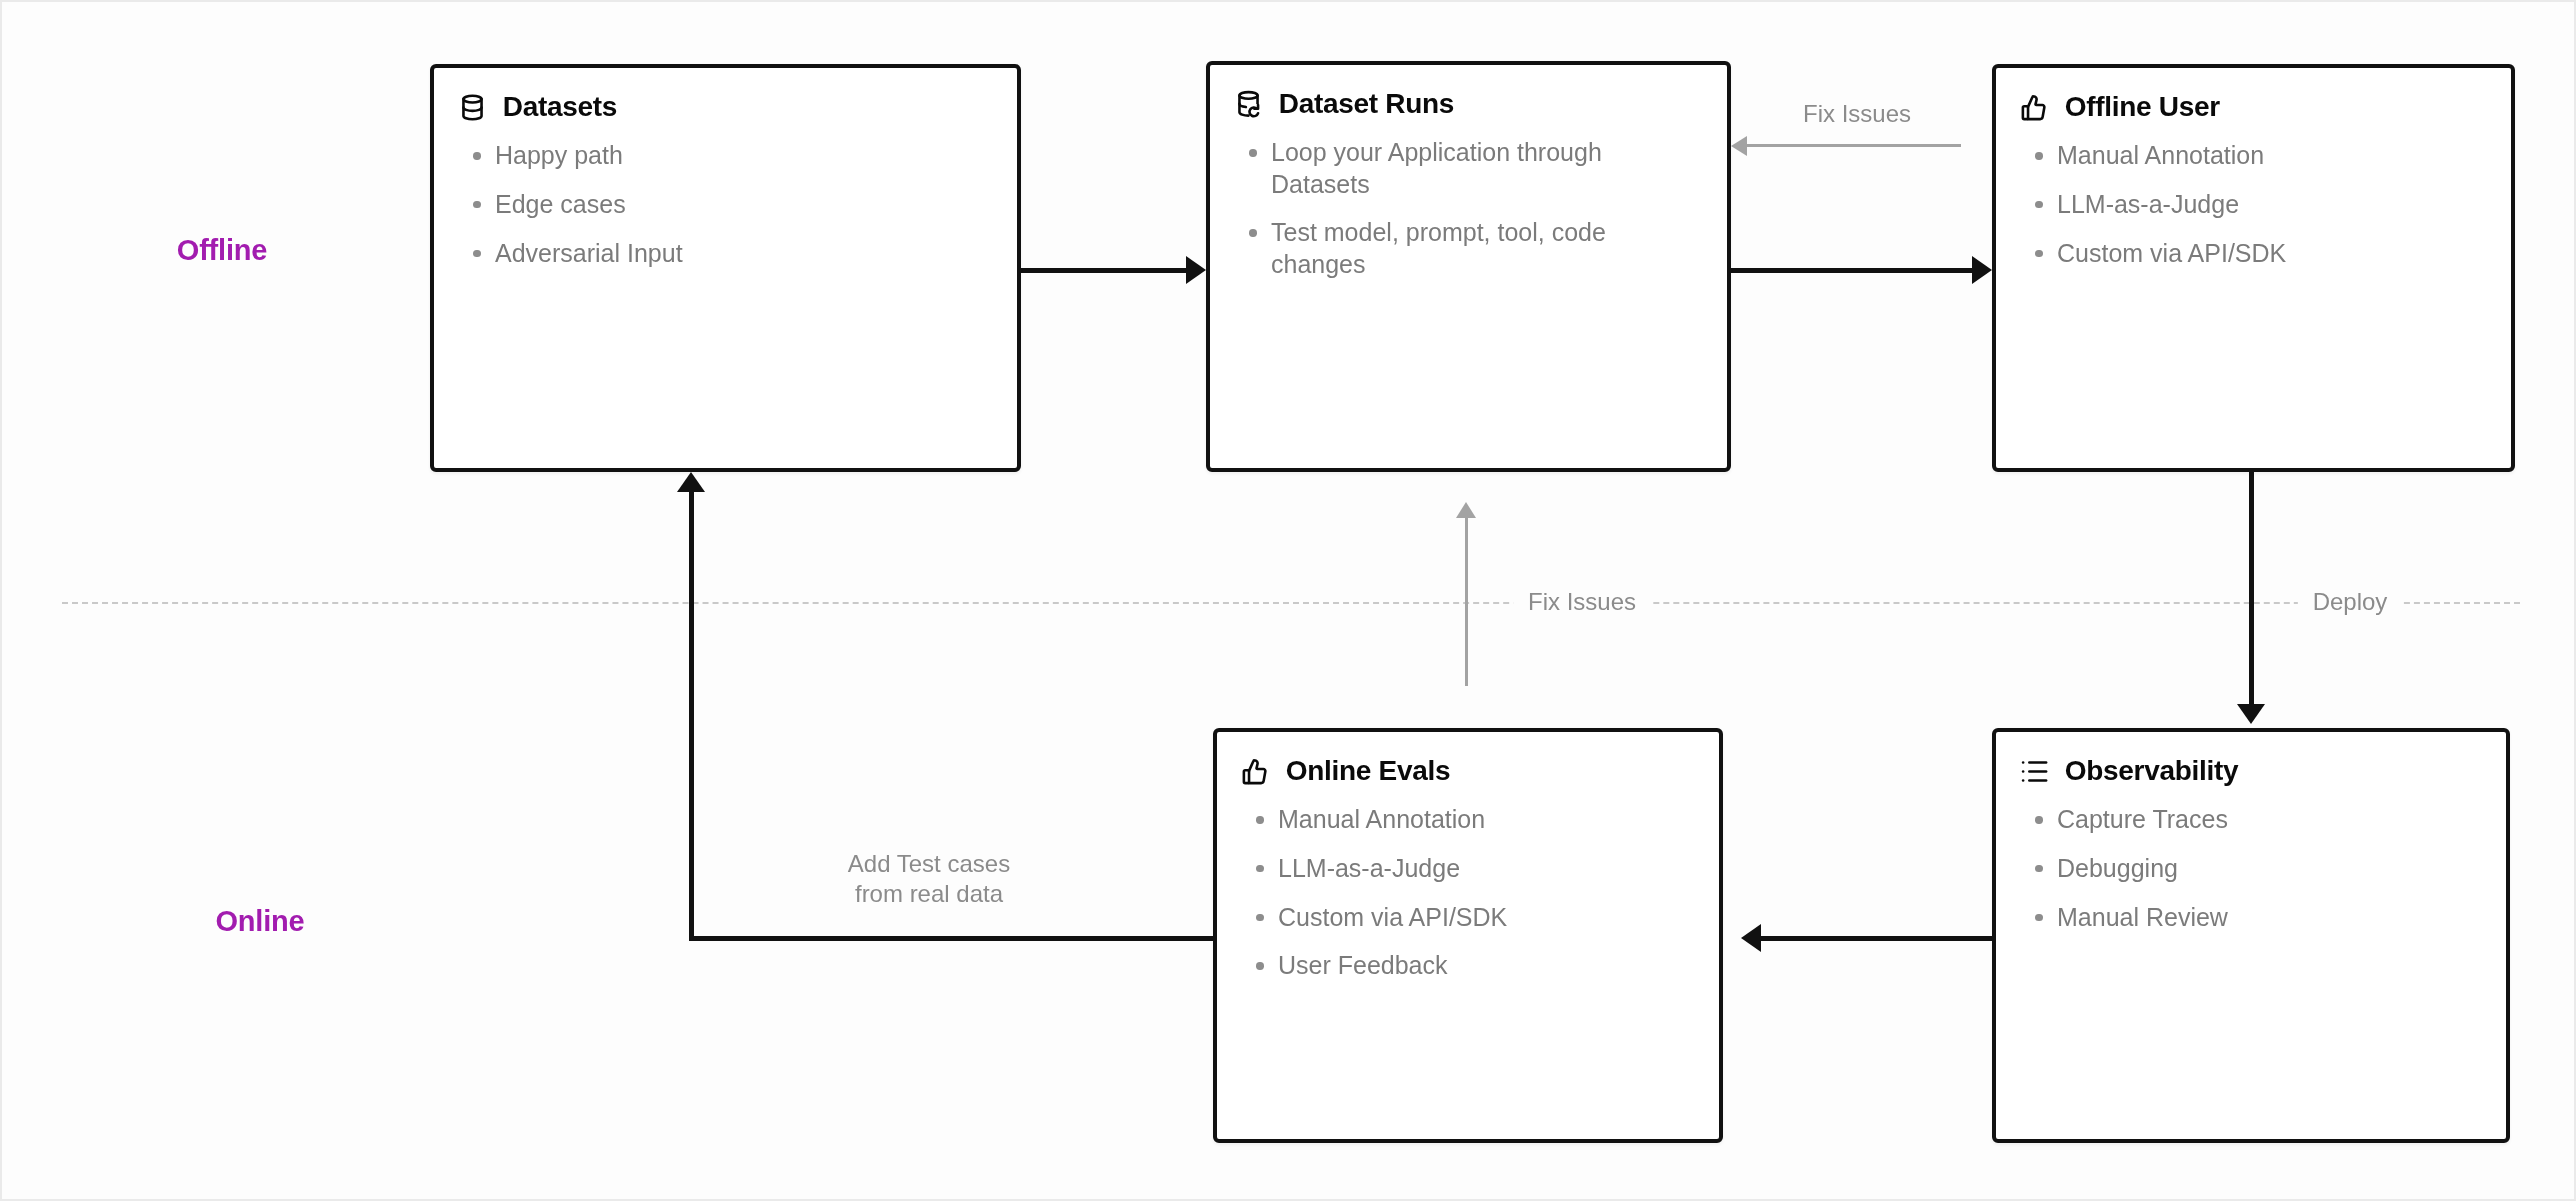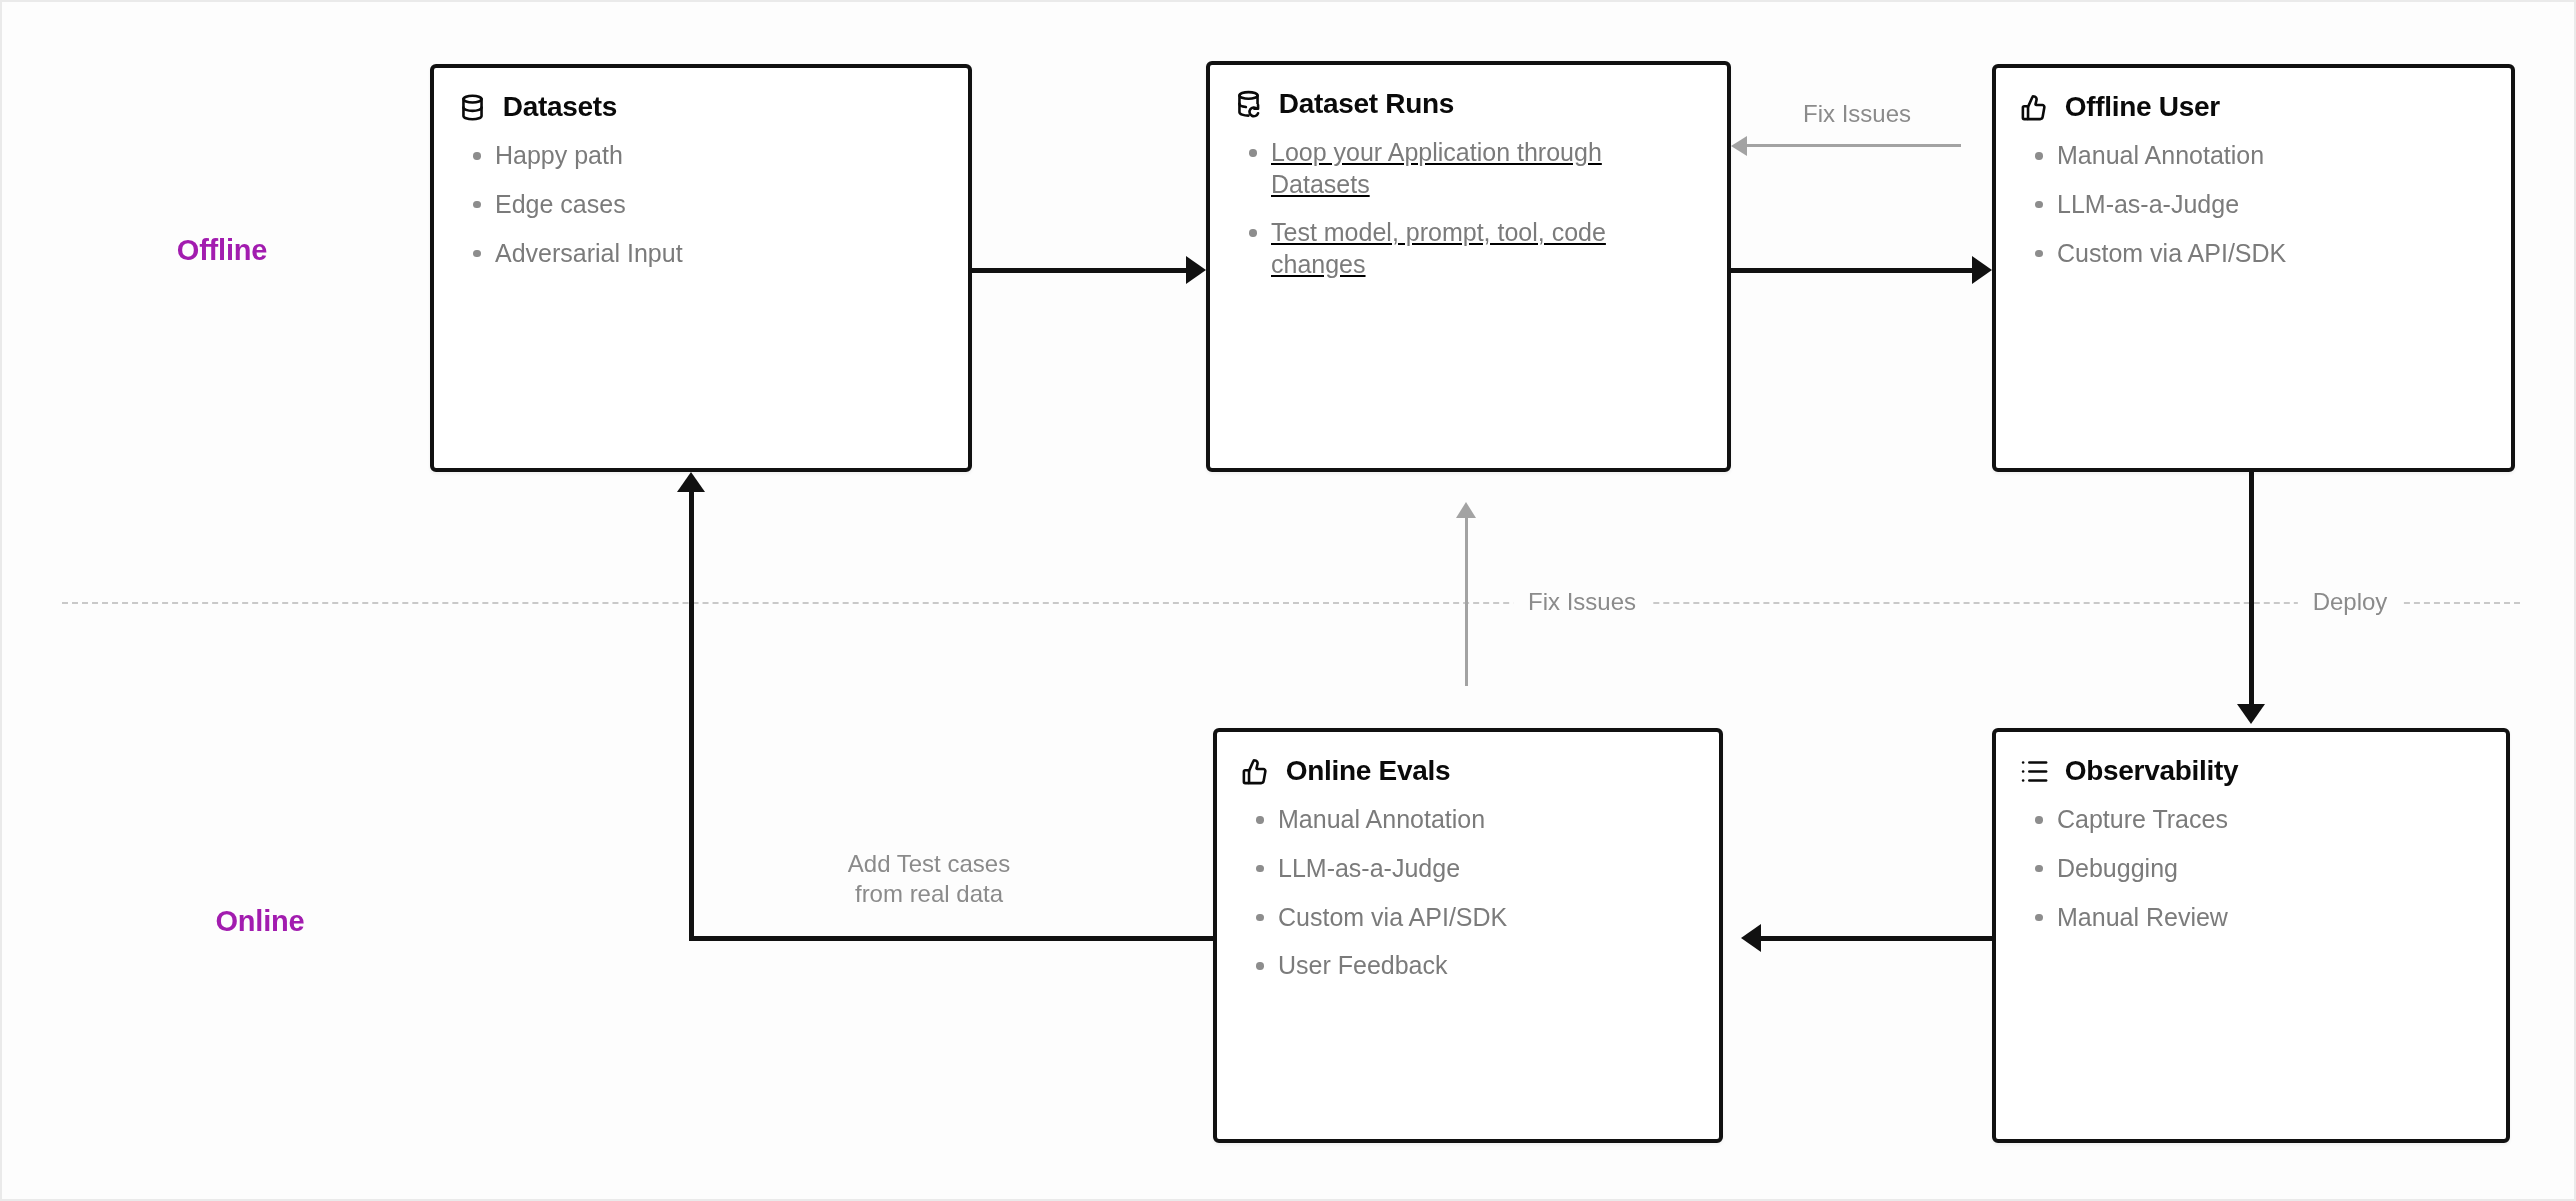--- a/index.html
+++ b/index.html
@@ -204,21 +204,21 @@
   <div class="gedge-h" style="left:1744px; top:142px; width:215px;"></div>
   <div class="gah-left" style="left:1729px; top:134px;"></div>
   <div class="edge-label" style="left:1855px; top:112px;">Fix Issues</div>
 
   <div class="gedge-v" style="left:1463px; top:515px; height:169px;"></div>
   <div class="gah-up" style="left:1454px; top:500px;"></div>
 
   <div class="edge-label" style="left:927px; top:877px;">Add Test cases
 from real data</div>
 
-  <div class="node" style="left:428px; top:62px; width:542px; height:408px;">
+  <div class="node" style="left:428px; top:62px; width:591px; height:408px;">
     <div class="node-header">
       <span class="node-icon">
         <svg viewBox="0 0 24 24" fill="none" stroke="#0a0a0a" stroke-width="2" stroke-linecap="round" stroke-linejoin="round">
           <ellipse cx="12" cy="5.5" rx="7" ry="2.6"></ellipse>
           <path d="M5 5.5v13c0 1.44 3.13 2.6 7 2.6s7-1.16 7-2.6v-13"></path>
           <path d="M5 12c0 1.44 3.13 2.6 7 2.6s7-1.16 7-2.6"></path>
         </svg>
       </span>
       <span class="node-title">Datasets</span>
     </div>
@@ -236,21 +236,21 @@
           <ellipse cx="12" cy="5" rx="7" ry="2.6"></ellipse>
           <path d="M5 5v13c0 1.44 3.13 2.6 7 2.6"></path>
           <path d="M19 5v6"></path>
           <path d="M5 11.5c0 1.2 2.1 2.2 5 2.5"></path>
           <path d="M18.5 15.2a3.4 3.4 0 1 0 .9 3.6"></path>
           <path d="M19.4 12.4v2.9h-2.9"></path>
         </svg>
       </span>
       <span class="node-title">Dataset Runs</span>
     </div>
-    <ul class="node-list" style="padding-right:59px;text-decoration:underline;">
+    <ul class="node-list" style="padding-right:59px;">
       <li>Loop your Application through Datasets</li>
       <li>Test model, prompt, tool, code changes</li>
     </ul>
   </div>
 
   <div class="node" style="left:1990px; top:62px; width:523px; height:408px;">
     <div class="node-header">
       <span class="node-icon">
         <svg viewBox="0 0 24 24" fill="none" stroke="#0a0a0a" stroke-width="2" stroke-linecap="round" stroke-linejoin="round">
           <path d="M7 21h9.3a2 2 0 0 0 2-1.7l1.3-7.3a1.6 1.6 0 0 0-1.6-1.9h-4.6a.6.6 0 0 1-.6-.75l.7-2.9A2.4 2.4 0 0 0 11.2 3.3a.8.8 0 0 0-.8.5L7 11.5"></path>

